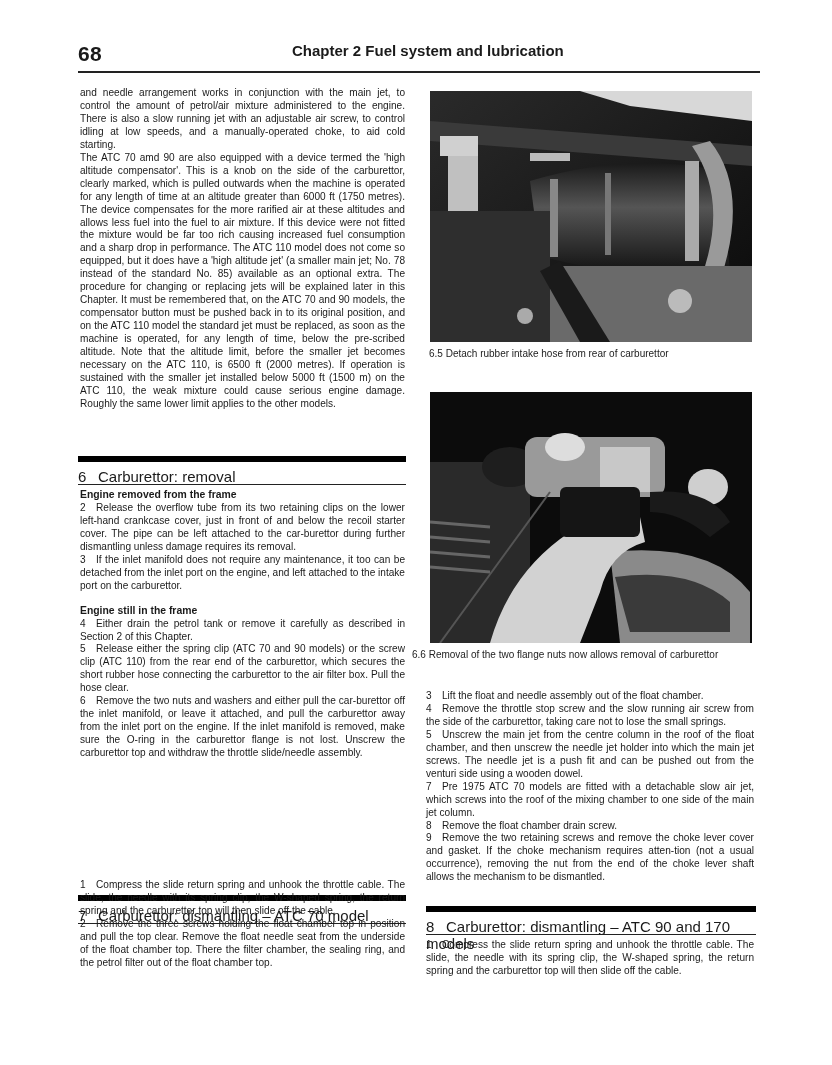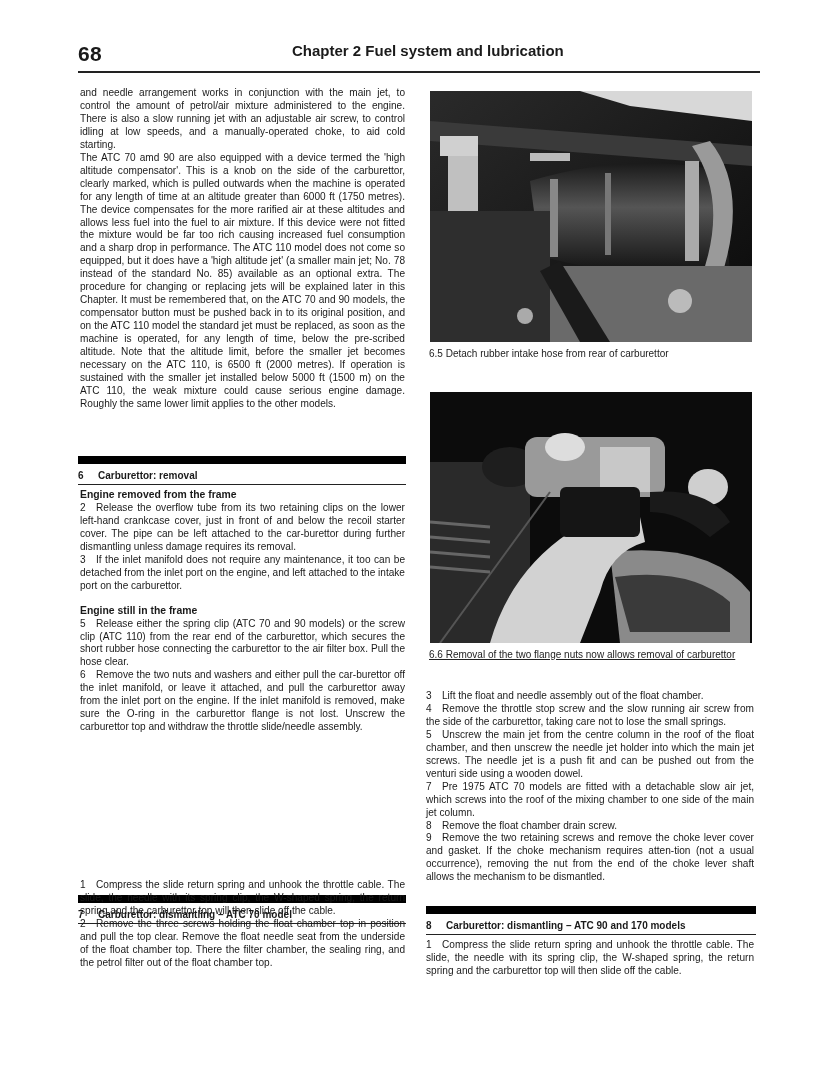--- a/index.html
+++ b/index.html
@@ -8,21 +8,21 @@
   .page-num { position:absolute; left:78px; top:42px; font-size:21px; font-weight:bold; letter-spacing:0.2px; }
   .chapter-title { position:absolute; left:292px; top:42px; font-size:15px; font-weight:bold; }
   .header-rule { position:absolute; left:78px; top:71px; width:682px; height:2px; background:#222; }
 
   .col { position:absolute; font-size:10.1px; line-height:12.95px; text-align:justify; }
   .col-left { left:80px; width:325px; }
   .col-right { left:426px; width:328px; }
   .col p { margin:0; }
   .num { display:inline-block; width:16px; }
 
-  .section-head { position:absolute; font-size:10px; font-weight:bold; border-top:8px solid #000000; border-bottom:1.6px solid #222; box-sizing:border-box; padding:6px 0 0 0; }
+  .section-head { position:absolute; font-size:15px; font-weight:normal; border-top:6px solid #000000; border-bottom:1.6px solid #222; box-sizing:border-box; padding:6px 0 0 0; }
   .section-head .snum { display:inline-block; width:20px; }
   .subhead { font-weight:bold; font-size:10.4px; }
 
   .photo { position:absolute; background:#0e0e0e; overflow:hidden; }
   .caption { position:absolute; font-size:10px; line-height:12.4px; color:#222; }
 </style>
 </head>
 <body>
 
 <div class="page-num">68</div>
@@ -37,20 +37,21 @@
 <div class="section-head" style="left:78px; top:456px; width:328px; height:29px;">
   <span class="snum">6</span><span>Carburettor: removal</span>
 </div>
 
 <div class="col col-left" style="top:489px;">
   <p class="subhead">Engine removed from the frame</p>
   <p><span class="num">2</span><span>Release the overflow tube from its two retaining clips on the lower left-hand crankcase cover, just in front of and below the recoil starter cover. The pipe can be left attached to the car-burettor during further dismantling unless damage requires its removal.</span></p>
   <p><span class="num">3</span><span>If the inlet manifold does not require any maintenance, it too can be detached from the inlet port on the engine, and left attached to the intake port on the carburettor.</span></p>
   <p style="height:12px;"></p>
   <p class="subhead">Engine still in the frame</p>
+  <p><span class="num">4</span><span>Either drain the petrol tank or remove it carefully as described in Section 2 of this Chapter.</span></p>
   <p><span class="num">5</span><span>Release either the spring clip (ATC 70 and 90 models) or the screw clip (ATC 110) from the rear end of the carburettor, which secures the short rubber hose connecting the carburettor to the air filter box. Pull the hose clear.</span></p>
   <p><span class="num">6</span><span>Remove the two nuts and washers and either pull the car-burettor off the inlet manifold, or leave it attached, and pull the carburettor away from the inlet port on the engine. If the inlet manifold is removed, make sure the O-ring in the carburettor flange is not lost. Unscrew the carburettor top and withdraw the throttle slide/needle assembly.</span></p>
 </div>
 
 <div class="section-head" style="left:78px; top:895px; width:328px; height:29px;">
   <span class="snum">7</span><span>Carburettor: dismantling – ATC 70 model</span>
 </div>
 
 <div class="col col-left" style="top:879px;">
   <p><span class="num">1</span><span>Compress the slide return spring and unhook the throttle cable. The slide, the needle with its spring clip, the W-shaped spring, the return spring and the carburettor top will then slide off the cable.</span></p>
@@ -106,21 +107,21 @@
     <rect x="170" y="55" width="50" height="45" fill="#c8c8c8"></rect>
     <ellipse cx="278" cy="95" rx="20" ry="18" fill="#cfcfcf"></ellipse>
     <path d="M220,100 Q280,95 300,130 L280,145 Q250,120 220,120 Z" fill="#1a1a1a"></path>
     <path d="M180,160 Q280,150 320,200 L320,251 L190,251 Z" fill="#8a8a8a"></path>
     <path d="M185,185 Q260,175 300,210 L300,240 L200,240 Z" fill="#3a3a3a"></path>
     <path d="M60,251 Q80,180 140,140 Q180,120 210,125 L215,150 Q180,160 170,200 L150,251 Z" fill="#d2d2d2"></path>
     <path d="M120,100 L10,251" stroke="#555" stroke-width="2"></path>
     <rect x="130" y="95" width="80" height="50" rx="6" fill="#151515"></rect>
   </svg>
 </div>
-<div class="caption" style="left:429px; top:649px; width:330px;text-decoration:underline;">6.6 Removal of the two flange nuts now allows removal of carburettor</div>
+<div class="caption" style="left:412px; top:649px; width:330px;">6.6 Removal of the two flange nuts now allows removal of carburettor</div>
 
 <div class="col col-right" style="top:690px;">
   <p><span class="num">3</span><span>Lift the float and needle assembly out of the float chamber.</span></p>
   <p><span class="num">4</span><span>Remove the throttle stop screw and the slow running air screw from the side of the carburettor, taking care not to lose the small springs.</span></p>
   <p><span class="num">5</span><span>Unscrew the main jet from the centre column in the roof of the float chamber, and then unscrew the needle jet holder into which the main jet screws. The needle jet is a push fit and can be pushed out from the venturi side using a wooden dowel.</span></p>
   <p><span class="num">7</span><span>Pre 1975 ATC 70 models are fitted with a detachable slow air jet, which screws into the roof of the mixing chamber to one side of the main jet column.</span></p>
   <p><span class="num">8</span><span>Remove the float chamber drain screw.</span></p>
   <p><span class="num">9</span><span>Remove the two retaining screws and remove the choke lever cover and gasket. If the choke mechanism requires atten-tion (not a usual occurrence), removing the nut from the end of the choke lever shaft allows the mechanism to be dismantled.</span></p>
 </div>
 

